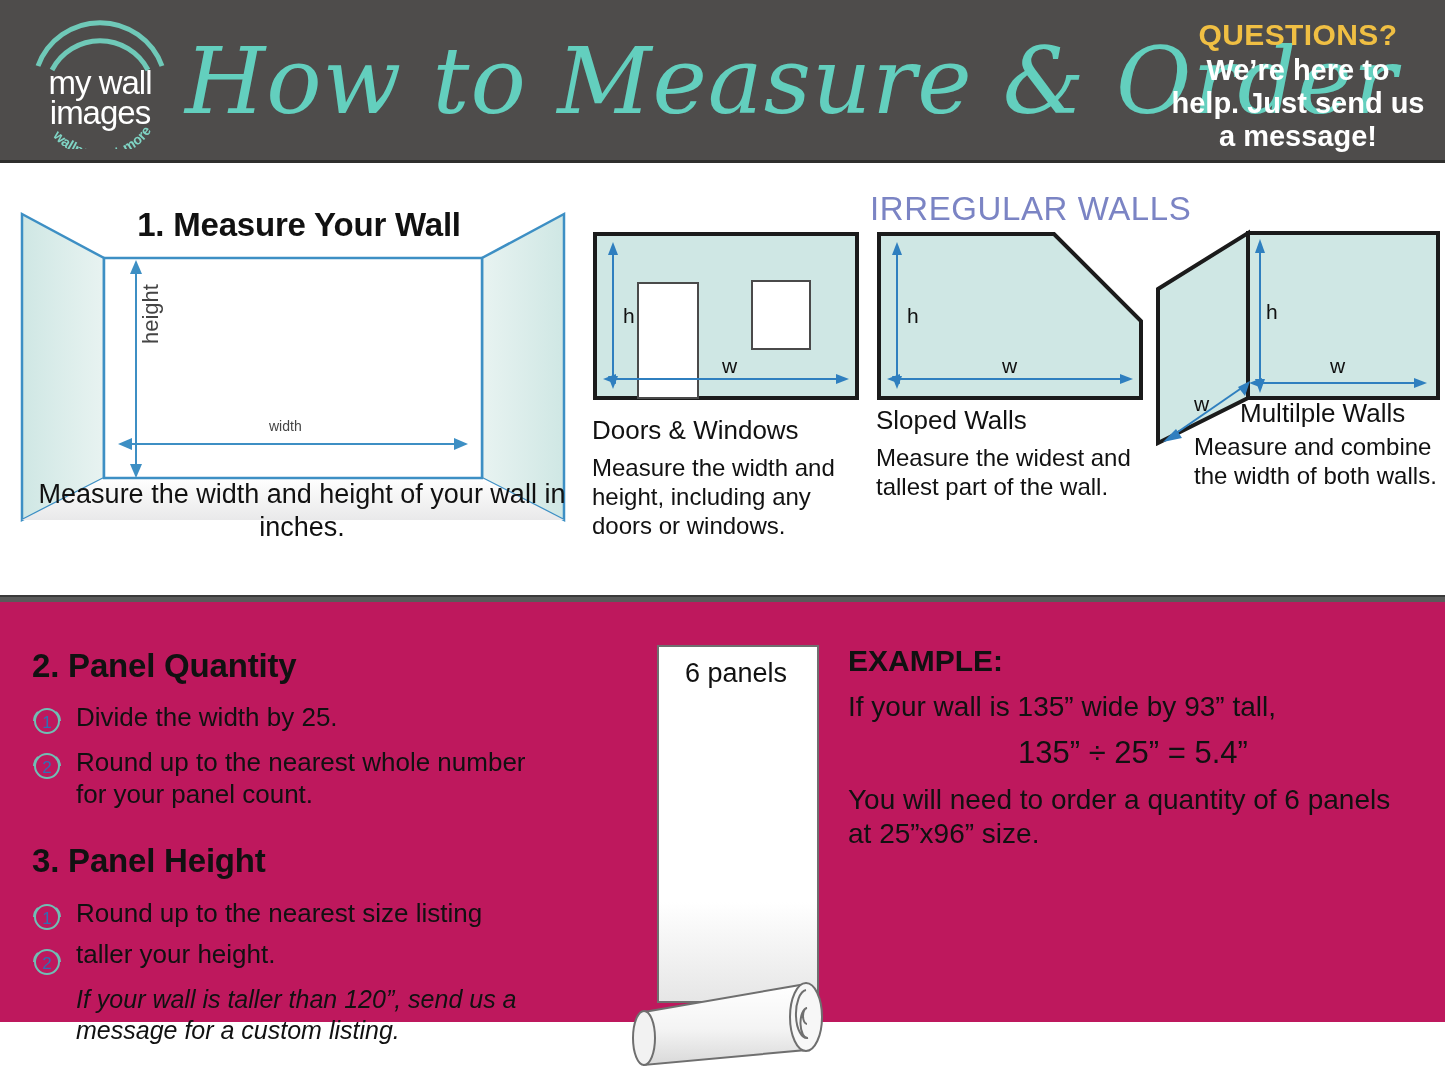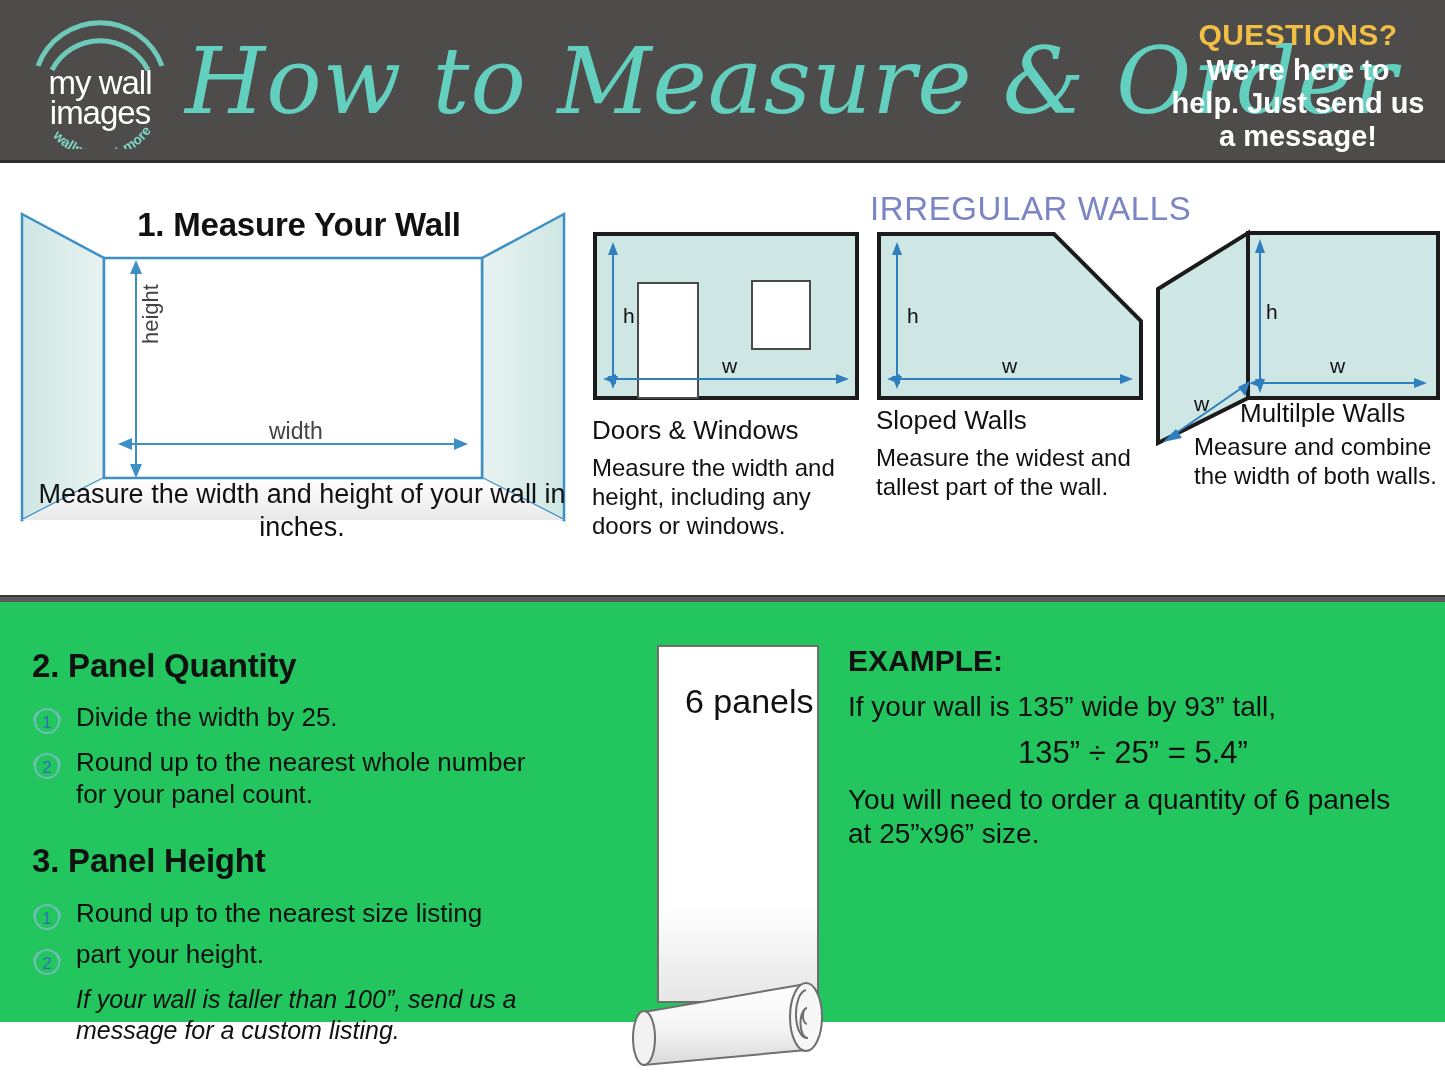--- a/index.html
+++ b/index.html
@@ -67,30 +67,30 @@
   
   .irr-title{
     position:absolute;left:845px;top:190px;font-size:33px;color:#7b84c4;
     letter-spacing:.6px;font-weight:400;margin-left:25px;
   }
   .irr-col{position:absolute;}
   .irr-name{font-size:26px;color:#111;}
   .irr-desc{font-size:24px;color:#111;line-height:1.2;}
 
   
-  .bottom-area{position:absolute;left:0;top:602px;width:1445px;height:420px;background:#22c55e;}
+  .bottom-area{position:absolute;left:0;top:602px;width:1445px;height:420px;background:#be185d;}
 
   .step-title{font-size:33px;font-weight:bold;color:#111;letter-spacing:-.2px;}
   .step-line{font-size:26px;color:#111;line-height:1.22;}
   .step-note{font-size:25px;color:#111;font-style:italic;line-height:1.25;}
 
   .badge{position:absolute;width:34px;height:34px;}
 
   .roll-label{
-    position:absolute;font-size:34px;color:#111;margin-top:24px;
+    position:absolute;font-size:27px;color:#111;
   }
 
   .ex-title{font-size:30px;font-weight:bold;color:#111;}
   .ex-line{font-size:28px;color:#111;line-height:1.24;}
   .ex-eq{font-size:31px;color:#111;text-align:center;font-weight:400;}
 
   .abs{position:absolute;}
 </style>
 </head>
 <body>
@@ -160,21 +160,21 @@
           <g stroke="#3d8fc4" stroke-width="2" fill="none">
             <line x1="112" y1="246" x2="446" y2="246"></line>
             <polygon points="104,246 118,240 118,252" fill="#3d8fc4" stroke="none"></polygon>
             <polygon points="454,246 440,240 440,252" fill="#3d8fc4" stroke="none"></polygon>
           </g>
         </svg>
       </div>
       <div class="abs" style="left:124px;top:156px;transform:rotate(-90deg);transform-origin:left top;font-size:22px;color:#444;">
         <span>height</span>
       </div>
-      <div class="abs" style="left:255px;top:230px;font-size:23px;color:#444;">
+      <div class="abs" style="left:255px;top:230px;font-size:14px;color:#444;">
         <span>width</span>
       </div>
       <div class="sec1-title">1. Measure Your Wall</div>
       <div class="sec1-caption">Measure the width and height of your wall in inches.</div>
     </div>
 
     <div class="irr-title" style="top:27px;left:845px">IRREGULAR WALLS</div>
 
     <div class="irr-col" style="left:592px;top:68px;width:272px;">
       <svg width="268" height="170" viewBox="0 0 268 170">
@@ -273,23 +273,23 @@
       <text x="17" y="24" text-anchor="middle" font-family="Liberation Sans, sans-serif" font-size="17" fill="#2f6fb5">1</text>
     </svg>
     <div class="abs step-line" style="left:76px;top:296px;width:500px;">Round up to the nearest size listing</div>
 
     <svg class="badge" style="left:30px;top:343px;" viewBox="0 0 34 34">
       <circle cx="17" cy="17" r="12" fill="none" stroke="#6fbfb4" stroke-width="2"></circle>
       <path d="M4 17 A13 13 0 0 1 8 8" fill="none" stroke="#6fbfb4" stroke-width="2"></path>
       <path d="M30 17 A13 13 0 0 0 26 8" fill="none" stroke="#6fbfb4" stroke-width="2"></path>
       <text x="17" y="24" text-anchor="middle" font-family="Liberation Sans, sans-serif" font-size="17" fill="#2f6fb5">2</text>
     </svg>
-    <div class="abs step-line" style="left:76px;top:337px;width:500px;">part your height.</div>
-
-    <div class="abs step-note" style="left:76px;top:382px;width:470px;">If your wall is taller than 100”, send us a message for a custom listing.</div>
+    <div class="abs step-line" style="left:76px;top:337px;width:500px;">taller your height.</div>
+
+    <div class="abs step-note" style="left:76px;top:382px;width:470px;">If your wall is taller than 120”, send us a message for a custom listing.</div>
 
     <div class="abs" style="left:630px;top:38px;">
       <svg width="215" height="430" viewBox="0 0 215 430">
         <defs>
           <linearGradient id="sheetGrad" x1="0" y1="0" x2="0" y2="1">
             <stop offset="0%" stop-color="#ffffff"></stop>
             <stop offset="72%" stop-color="#ffffff"></stop>
             <stop offset="100%" stop-color="#e6e6e6"></stop>
           </linearGradient>
           <linearGradient id="rollGrad" x1="0" y1="0" x2="0" y2="1">

